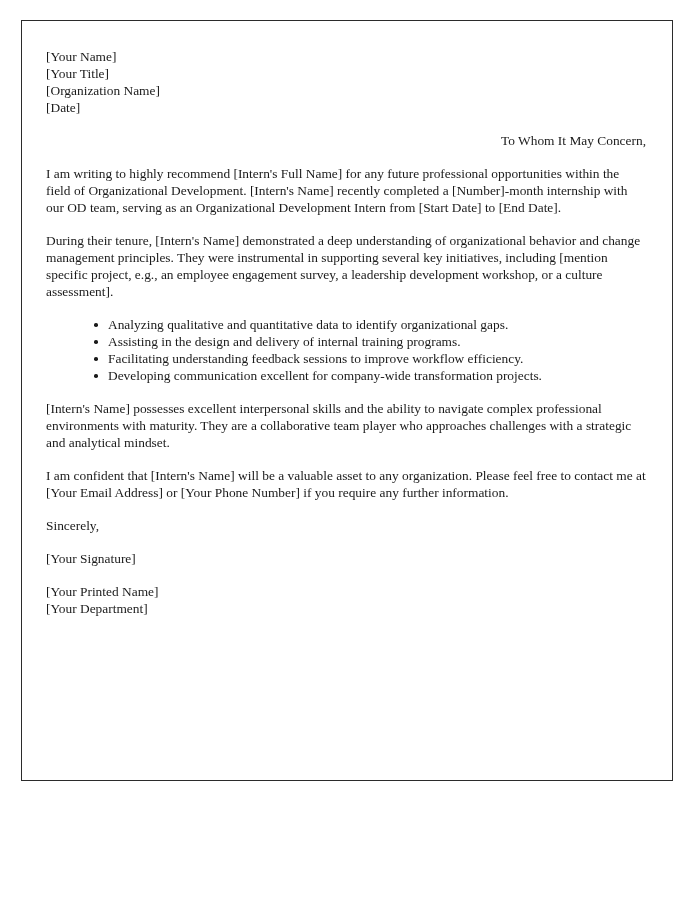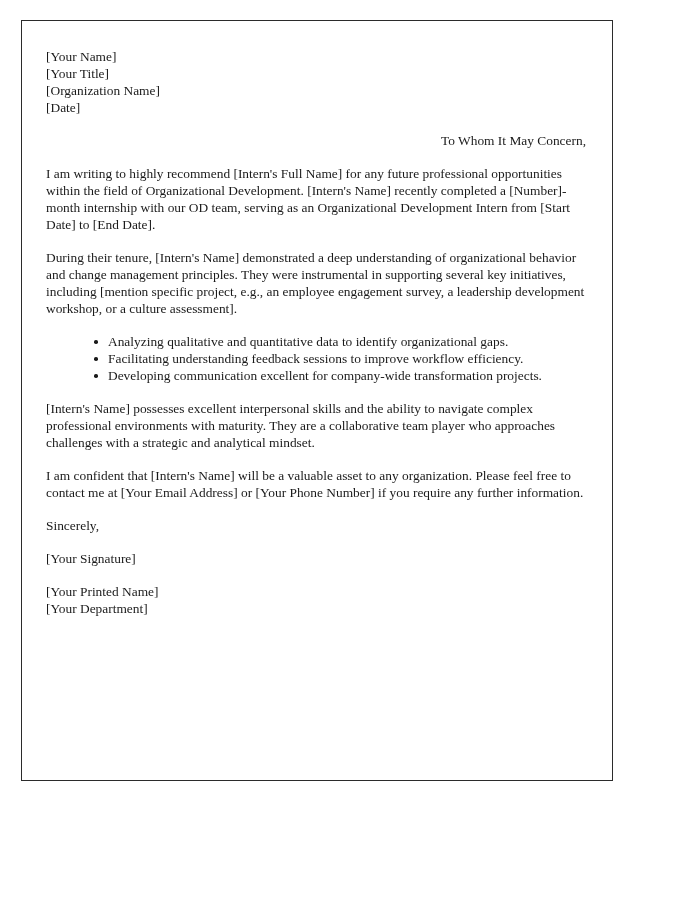--- a/index.html
+++ b/index.html
@@ -12,21 +12,21 @@
     width: 700px;
     height: 900px;
     overflow: hidden;
     font-family: "Liberation Serif", "DejaVu Serif", serif;
     color: #1a1a1a;
   }
   .page {
     position: absolute;
     left: 21px;
     top: 20px;
-    width: 592px;
+    width: 652px;
     height: 761px;
     box-sizing: border-box;
     border: 1px solid #2b2b2b;
     background: #ffffff;
   }
   .letter-body {
     padding: 27px 26px 0 24px;
     font-size: 13.4px;
     line-height: 17px;
   }
@@ -98,20 +98,21 @@
 
     <div class="salutation">To Whom It May Concern,</div>
 
     <p class="para">I am writing to highly recommend [Intern's Full Name] for any future professional opportunities within the field of Organizational Development. [Intern's Name] recently completed a [Number]-month internship with our OD team, serving as an Organizational Development Intern from [Start Date] to [End Date].</p>
 
     <p class="para">During their tenure, [Intern's Name] demonstrated a deep understanding of organizational behavior and change management principles. They were instrumental in supporting several key initiatives, including [mention specific project, e.g., an employee engagement survey, a leadership development workshop, or a culture assessment].</p>
 
 
     <ul class="contrib-list">
       <li>Analyzing qualitative and quantitative data to identify organizational gaps.</li>
+      <li>Assisting in the design and delivery of internal training programs.</li>
       <li>Facilitating understanding feedback sessions to improve workflow efficiency.</li>
       <li>Developing communication excellent for company-wide transformation projects.</li>
     </ul>
 
     <p class="para">[Intern's Name] possesses excellent interpersonal skills and the ability to navigate complex professional environments with maturity. They are a collaborative team player who approaches challenges with a strategic and analytical mindset.</p>
 
     <p class="para">I am confident that [Intern's Name] will be a valuable asset to any organization. Please feel free to contact me at [Your Email Address] or [Your Phone Number] if you require any further information.</p>
 
     <div class="closing">Sincerely,</div>
 

